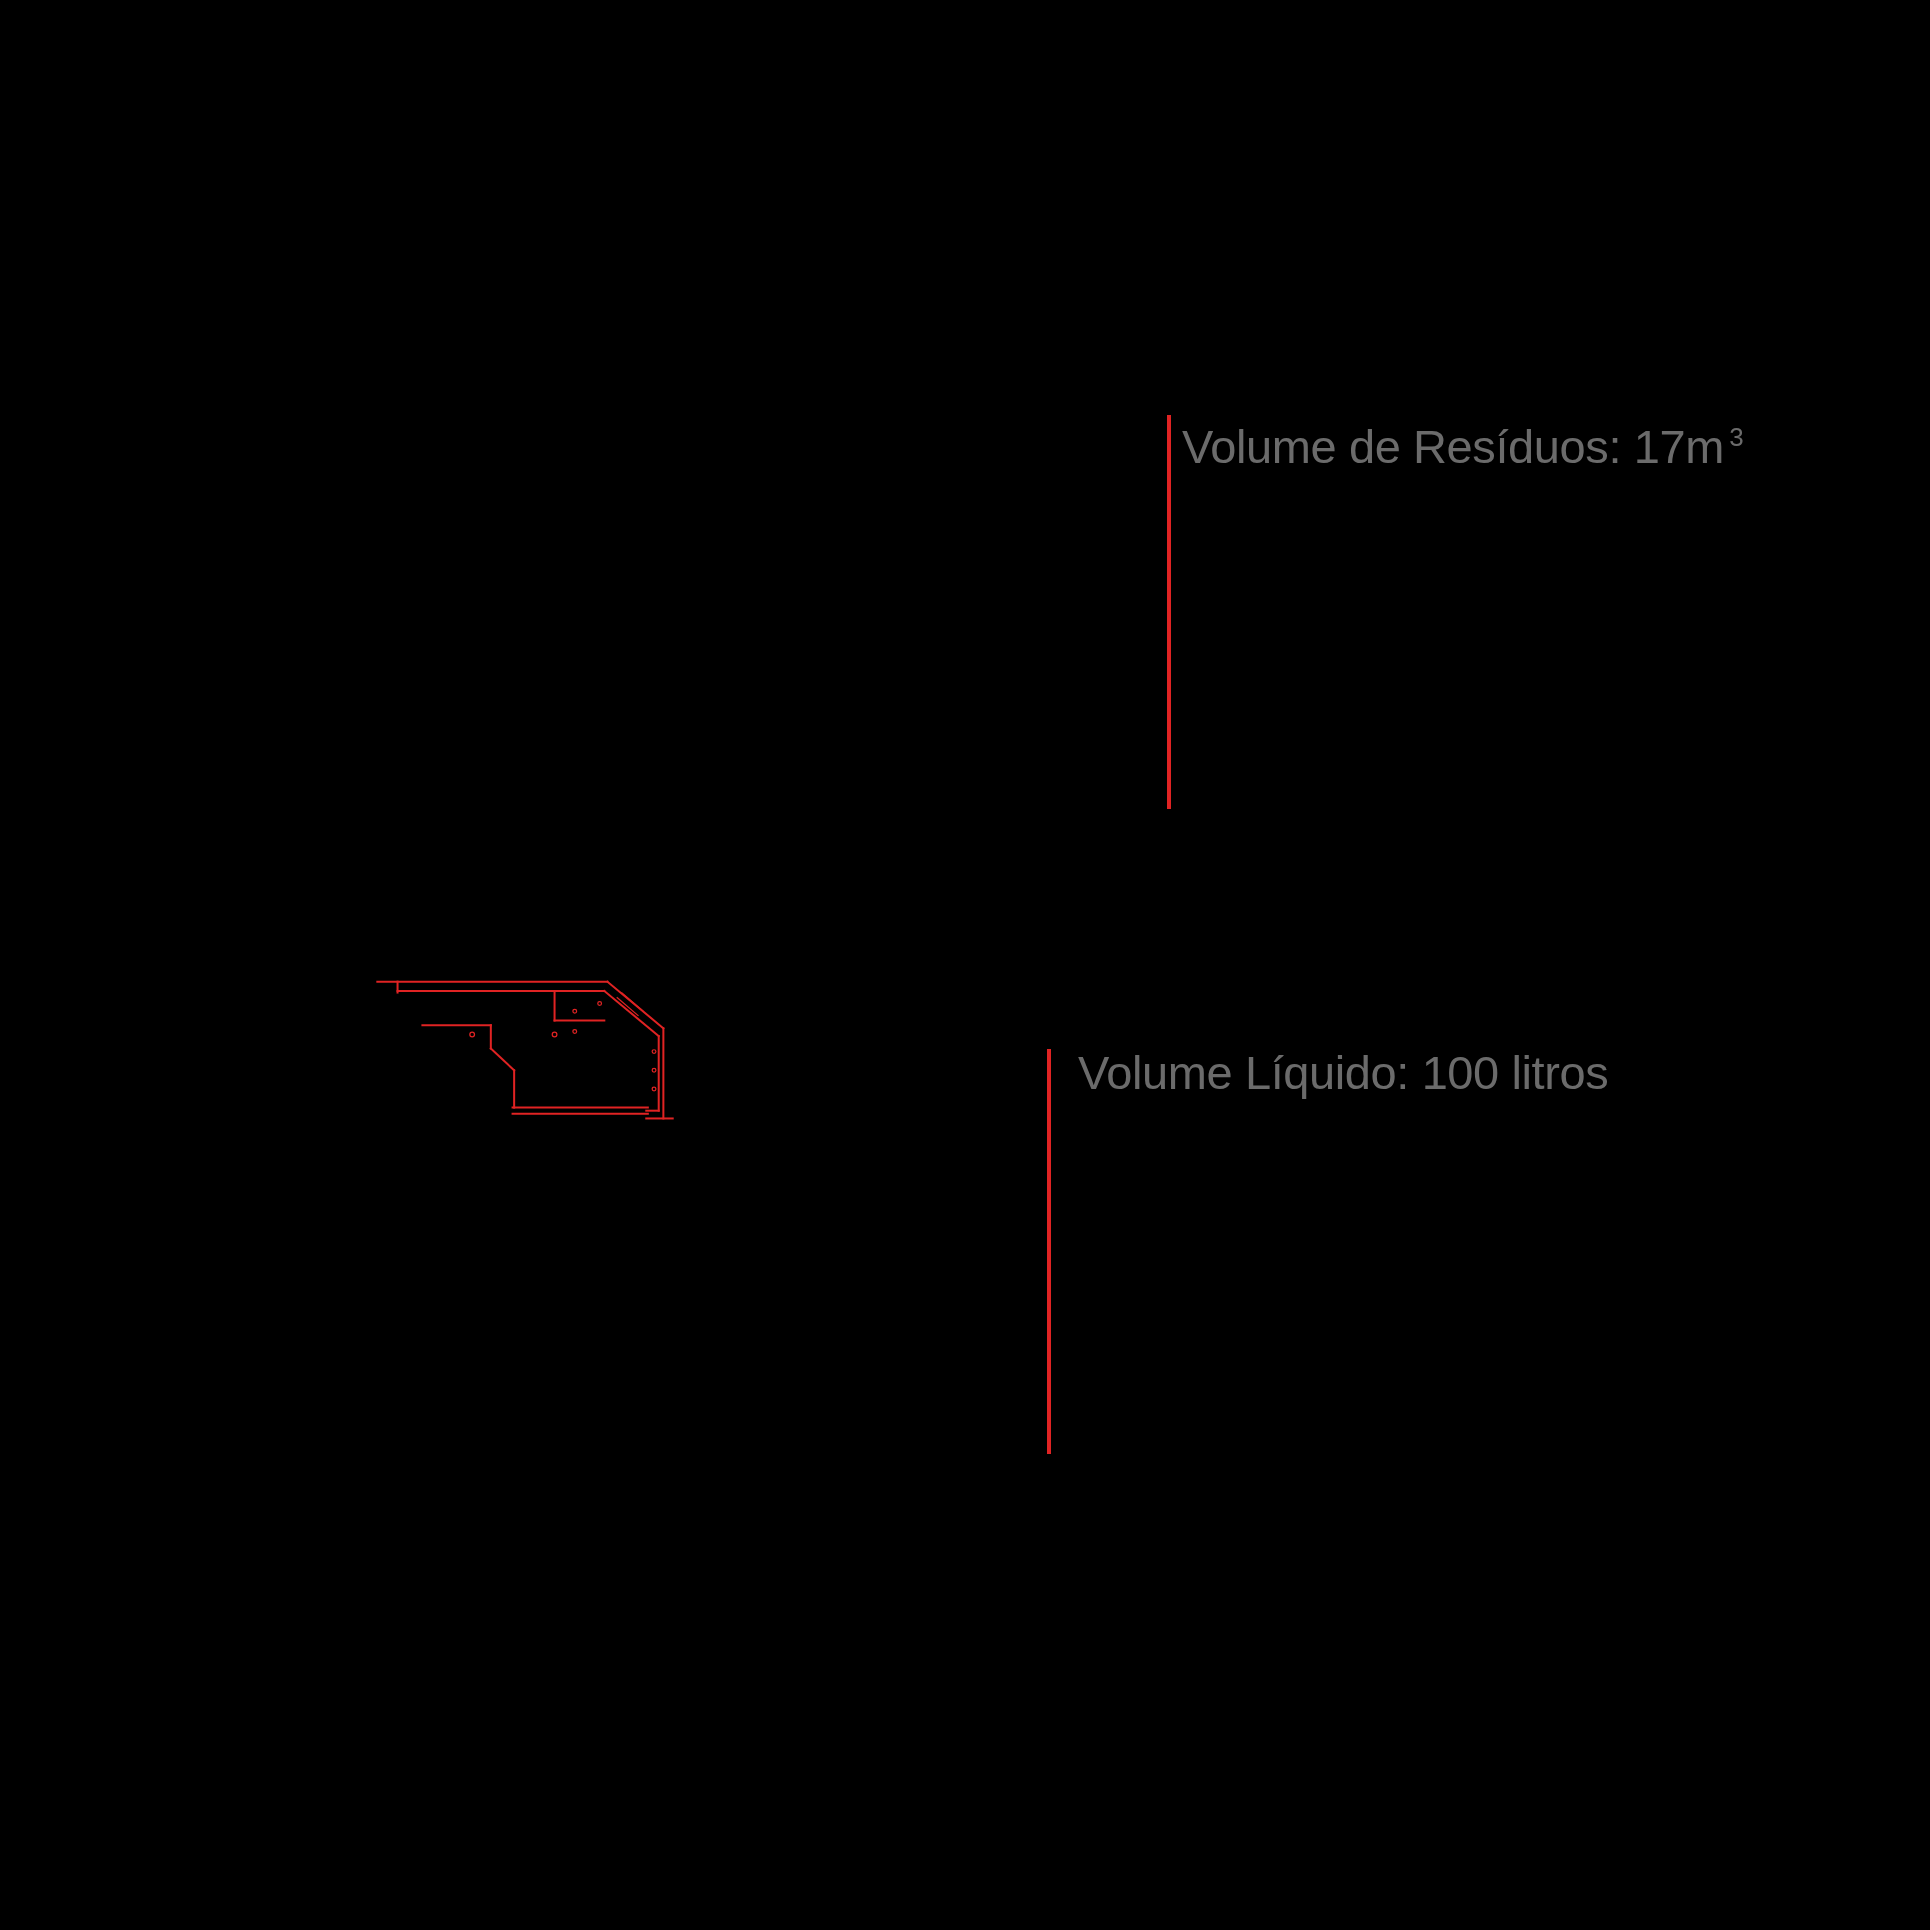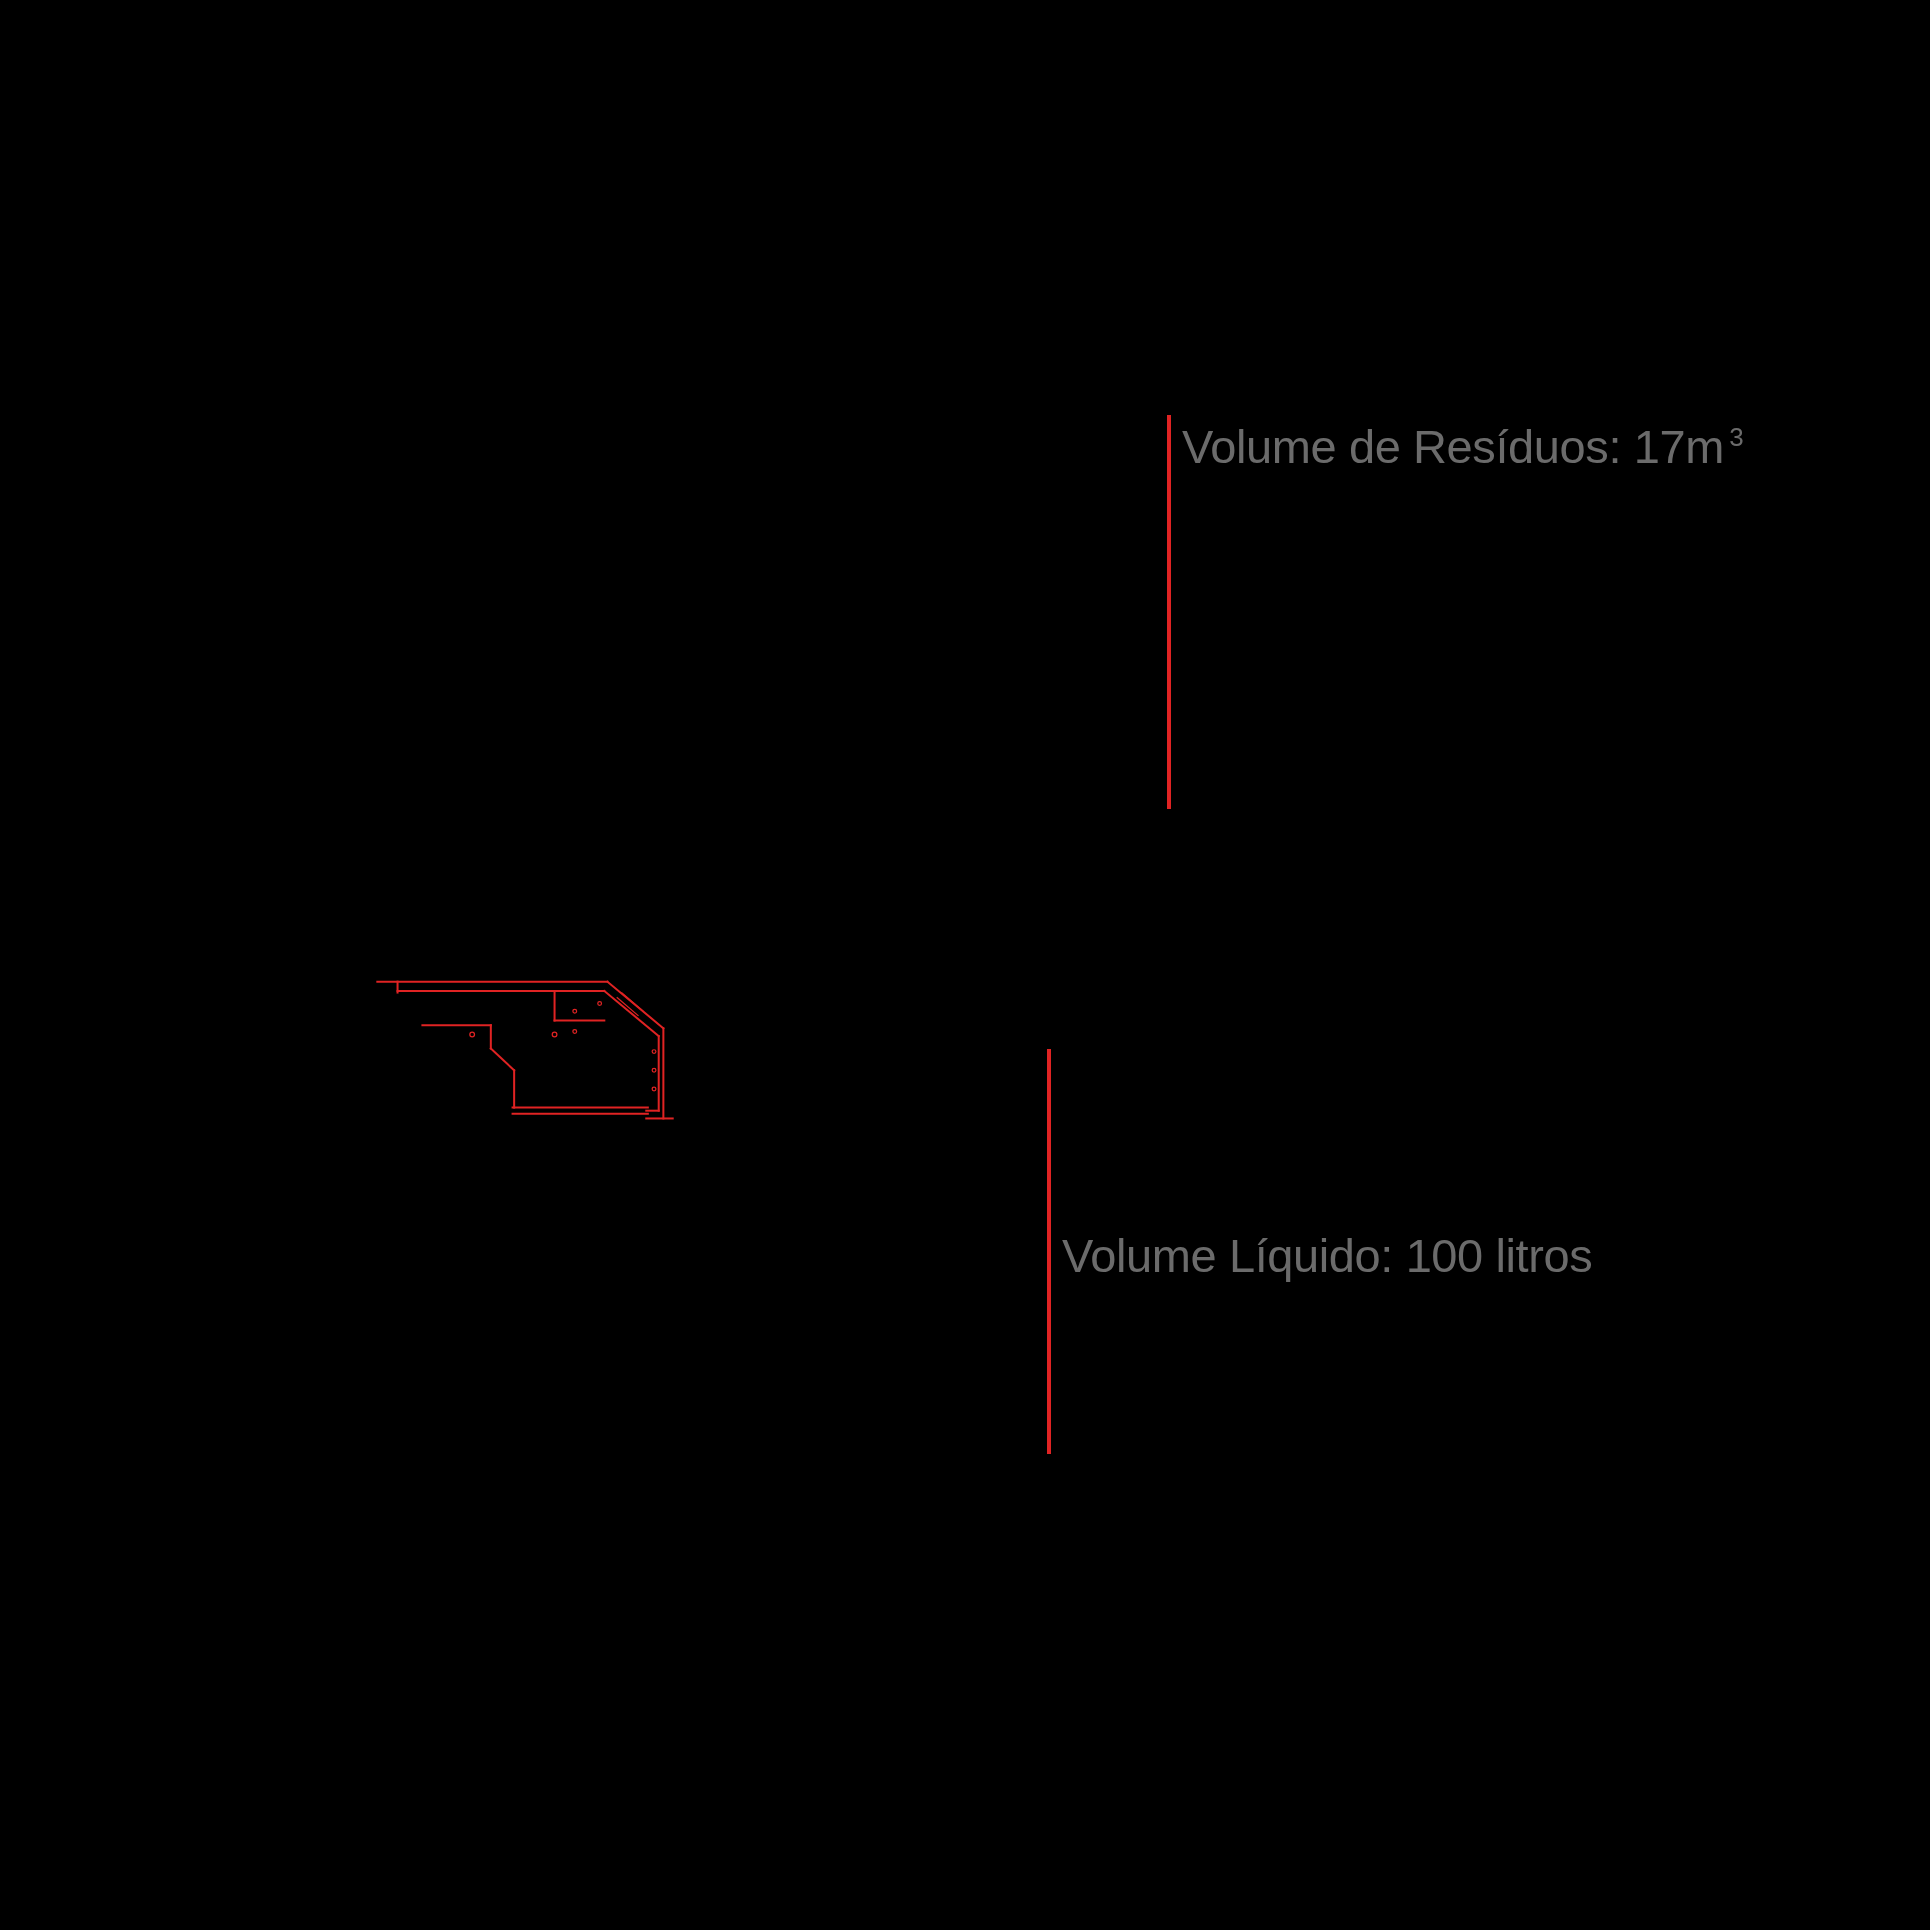--- a/index.html
+++ b/index.html
@@ -52,21 +52,22 @@
   }
   #callout-residuos .callout-label {
     margin-left: 11px;
     margin-top: 7.8px;
   }
 
   
   #callout-liquido {
     left: 1047px;
     top: 1049px;
-    align-items: center;
+    align-items: flex-start;
+    gap: 16px;
   }
   #callout-liquido .leader {
     height: 405px;
   }
   #callout-liquido .callout-label {
     margin-left: 11px;
     margin-bottom: -7.8px;
   }
 
   

